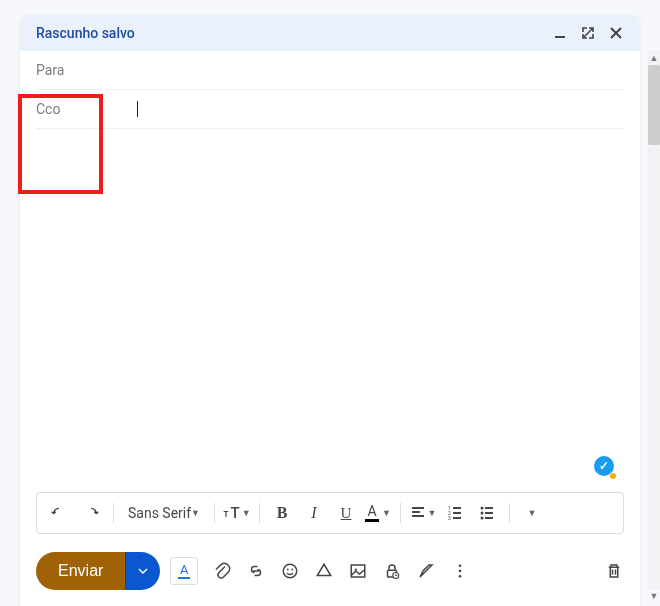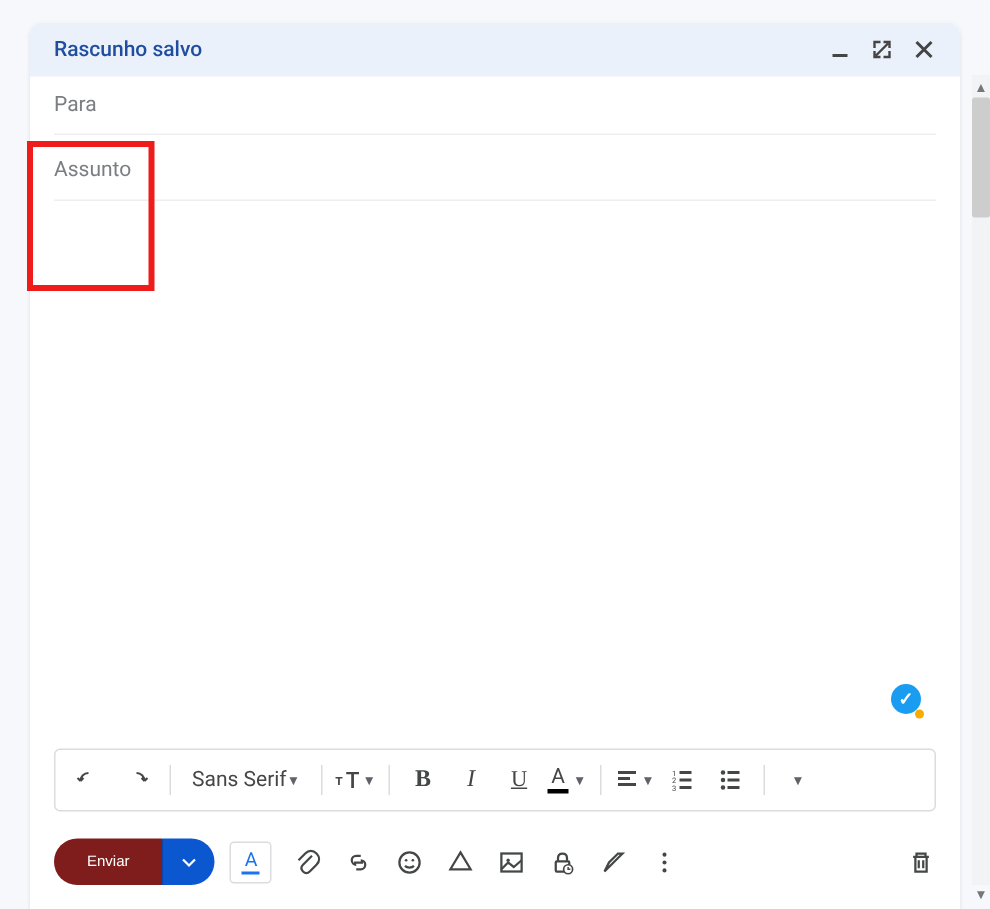--- a/index.html
+++ b/index.html
@@ -172,25 +172,25 @@
       padding: 8px 16px 16px 16px;
       display: flex;
       align-items: center;
       gap: 10px;
     }
     .send-group {
       display: flex;
       align-items: stretch;
     }
     .send-btn {
-      background: #7f1d1d;
+      background: #a16207;
       color: #fff;
       border: none;
       padding: 10px 22px;
-      font-size: 10px;
+      font-size: 16px;
       font-weight: 500;
       border-radius: 999px 0 0 999px;
       cursor: pointer;
     }
     .send-more {
       background: #0b57d0;
       color: #fff;
       border: none;
       padding: 10px 12px;
       border-radius: 0 999px 999px 0;
@@ -287,24 +287,26 @@
   </div>
 
   <div class="content-scroll">
 
     <div class="field-row">
       <span class="field-label">Para</span>
       <input class="field-input" style="">
     </div>
 
 
-
-    <div class="subject-row">
-      <span class="subject-label">Assunto</span>
-    </div>
+    <div class="field-row">
+      <span class="field-label">Cco</span>
+      <span class="cursor-caret"></span>
+      <input class="field-input" style="">
+    </div>
+
 
     <div class="body-area"></div>
 
   </div>
 
   <div class="checkmark-badge"></div>
   <div class="checkmark-dot"></div>
 
   <div class="format-toolbar">
     <div class="fmt-btn">

